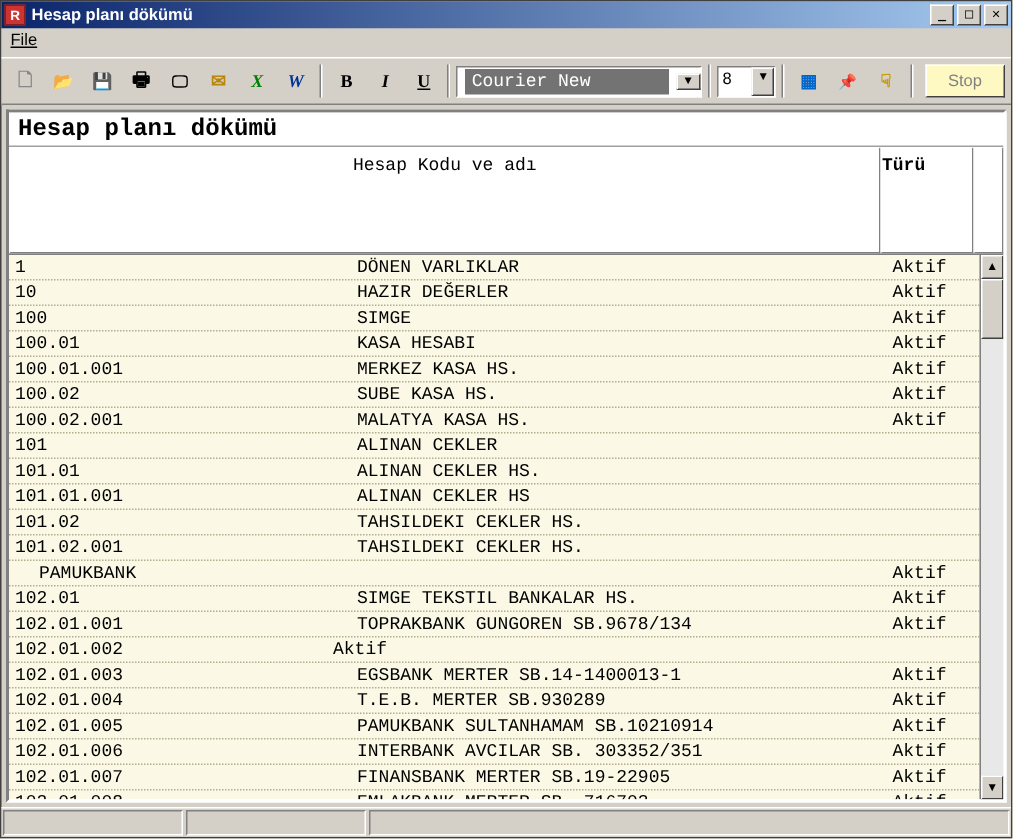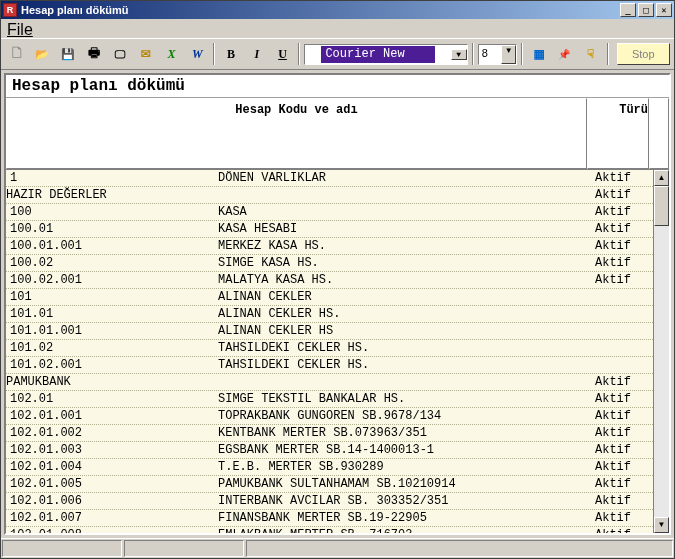--- a/index.html
+++ b/index.html
@@ -50,21 +50,21 @@
     font-family: monospace;
     font-size: 9px;
     text-align: center;
     line-height: 12px;
     color:#000;
   }
   .menubar {
     height: 19px;
     background: #d4d0c8;
     padding: 2px 6px;
-    font-size: 16px;
+    font-size: 11px;
   }
   .menubar span { text-decoration: underline; }
   .toolbar {
     height: 32px;
     background: #d4d0c8;
     border-top: 1px solid #fff;
     border-bottom: 1px solid #808080;
     display: flex;
     align-items: center;
     padding: 2px 4px;
@@ -79,21 +79,21 @@
   .tsep { width:2px; height:22px; border-left:1px solid #808080; border-right:1px solid #fff; margin:0 2px;}
   .font-combo {
     width: 165px; height: 21px;
     background: #fff;
     border: 1px solid #808080;
     border-right-color:#fff; border-bottom-color:#fff;
     display:flex; align-items:center;
     font-family: "Courier New", monospace;
     font-size: 12px;
   }
-  .font-combo .val { flex:1; padding:0 4px; background:#4c1d95; color:#fff; height:17px; line-height:17px; margin:16px;}
+  .font-combo .val { flex:1; padding:0 4px; background:#737373; color:#fff; height:17px; line-height:17px; margin:5px;}
   .font-combo .dd { width:16px; text-align:center; background:#d4d0c8; border:1px solid; border-color:#fff #404040 #404040 #fff; font-size:8px;}
   .size-combo { width:40px; height:21px; background:#fff; border:1px solid #808080; border-right-color:#fff; border-bottom-color:#fff; display:flex;}
   .size-combo .val { flex:1; padding:0 3px; font-size:11px; line-height:17px;}
   .size-combo .dd { width:15px; background:#d4d0c8; border:1px solid; border-color:#fff #404040 #404040 #fff; font-size:8px; text-align:center;}
   .stopbtn {
     width: 54px; height:22px;
     background:#fef9c3;
     border:1px solid; border-color:#fff #404040 #404040 #fff;
     color:#808080; font-size:11px; text-align:center; line-height:20px;
     margin-left:4px;
@@ -118,31 +118,31 @@
     display:flex;
     background:#fff;
     border-bottom:1px solid #808080;
     height:72px;
   }
   .report-header .col1 {
     flex:1;
     border:1px solid;
     border-color:#fff #808080 #808080 #fff;
     font-family:"Courier New",monospace;
-    font-size:12px; font-weight:bold;
+    font-size:12px; font-weight:normal;
     text-align:center;
     padding-top:4px;
   }
   .report-header .col2 {
     width:62px;
     border:1px solid;
     border-color:#fff #808080 #808080 #fff;
     font-family:"Courier New",monospace;
     font-size:12px; font-weight:bold;
-    text-align:right;
+    text-align:left;
     padding-top:4px;
   }
   .report-header .col3 {
     width:20px;
     border:1px solid;
     border-color:#fff #808080 #808080 #fff;
   }
   .report-body {
     flex:1;
     display:flex;
@@ -155,21 +155,21 @@
   }
   .row {
     display:flex;
     height:17px;
     border-bottom:1px dotted #b0b090;
     font-family:"Courier New",monospace;
     font-size:12px;
     line-height:17px;
   }
   .row .c-code { width:212px; padding-left:4px; }
-  .row .c-name { flex:1; }
+  .row .c-name { flex:1;margin-left:20px; }
   .row .c-type { width:62px; padding-left:4px;}
   .scrollbar {
     width:16px;
     background:#d4d0c8;
     display:flex; flex-direction:column;
     border-left:1px solid #808080;
   }
   .scrollbar .sbtn {
     height:16px; background:#d4d0c8;
     border:1px solid; border-color:#fff #404040 #404040 #fff;
@@ -287,41 +287,42 @@
       <div class="col3"></div>
     </div>
     <div class="report-body">
       <div class="rows" id="rows">
           <div class="row">
             <div class="c-code">1</div>
             <div class="c-name">DÖNEN VARLIKLAR</div>
             <div class="c-type">Aktif</div>
           </div>
           <div class="row">
+            <div class="c-code">10</div>
             <div class="c-name">HAZIR DEĞERLER</div>
             <div class="c-type">Aktif</div>
           </div>
           <div class="row">
             <div class="c-code">100</div>
-            <div class="c-name">KASA</div>
+            <div class="c-name">SIMGE</div>
             <div class="c-type">Aktif</div>
           </div>
           <div class="row">
             <div class="c-code">100.01</div>
             <div class="c-name">KASA HESABI</div>
             <div class="c-type">Aktif</div>
           </div>
           <div class="row">
             <div class="c-code">100.01.001</div>
             <div class="c-name">MERKEZ KASA HS.</div>
             <div class="c-type">Aktif</div>
           </div>
           <div class="row">
             <div class="c-code">100.02</div>
-            <div class="c-name">SIMGE KASA HS.</div>
+            <div class="c-name">SUBE KASA HS.</div>
             <div class="c-type">Aktif</div>
           </div>
           <div class="row">
             <div class="c-code">100.02.001</div>
             <div class="c-name">MALATYA KASA HS.</div>
             <div class="c-type">Aktif</div>
           </div>
           <div class="row">
             <div class="c-code">101</div>
             <div class="c-name">ALINAN CEKLER</div>
@@ -356,21 +357,20 @@
             <div class="c-name">SIMGE TEKSTIL BANKALAR HS.</div>
             <div class="c-type">Aktif</div>
           </div>
           <div class="row">
             <div class="c-code">102.01.001</div>
             <div class="c-name">TOPRAKBANK GUNGOREN SB.9678/134</div>
             <div class="c-type">Aktif</div>
           </div>
           <div class="row">
             <div class="c-code">102.01.002</div>
-            <div class="c-name">KENTBANK MERTER SB.073963/351</div>
             <div class="c-type">Aktif</div>
           </div>
           <div class="row">
             <div class="c-code">102.01.003</div>
             <div class="c-name">EGSBANK MERTER SB.14-1400013-1</div>
             <div class="c-type">Aktif</div>
           </div>
           <div class="row">
             <div class="c-code">102.01.004</div>
             <div class="c-name">T.E.B. MERTER SB.930289</div>

